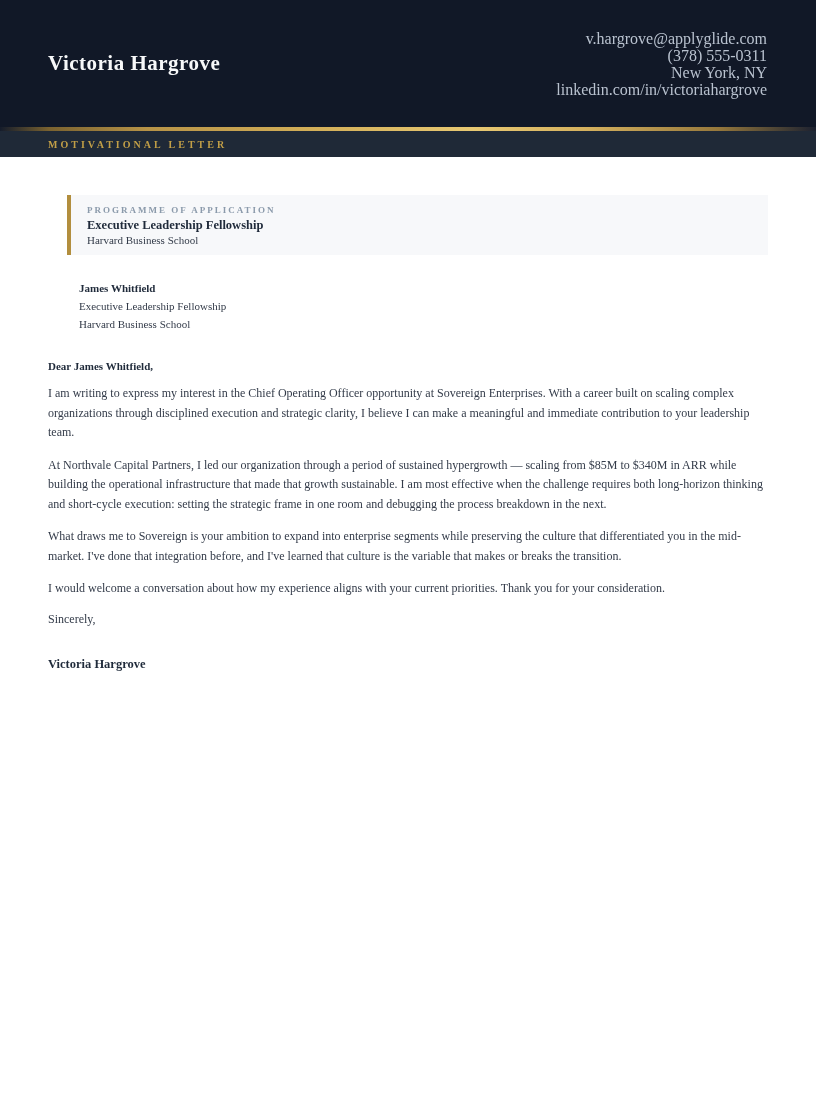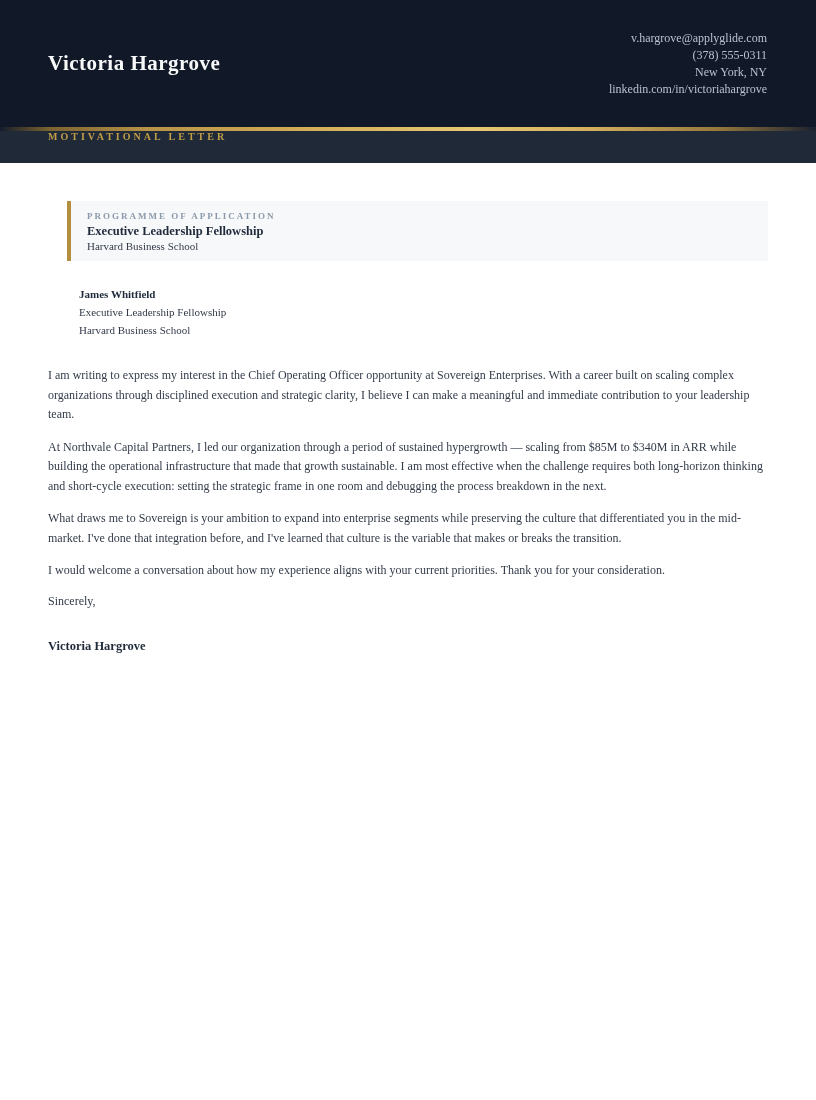--- a/index.html
+++ b/index.html
@@ -23,38 +23,38 @@
   }
   .applicant-name {
     color: #f7f8f9;
     font-size: 21px;
     font-weight: bold;
     letter-spacing: 0.5px;
   }
   .contact-info {
     text-align: right;
     color: #b9c2cf;
-    font-size: 12px;
+    font-size: 16px;
     line-height: 17px;
   }
 
   
   .gold-divider {
     height: 4px;
     background: linear-gradient(90deg,
       #151c2b 0%, #7a6230 6%, #b79347 18%, #d2ae58 38%,
       #e7c873 58%, #d4b05e 72%, #96783c 88%, #1c2130 100%);
   }
 
   
   .doc-bar {
     background: #1f2937;
-    height: 32px;
+    height: 26px;
     display: flex;
-    align-items: flex-start;
+    align-items: center;
     padding: 0 48px;
   }
   .doc-bar-label {
     color: #c29f47;
     font-size: 10px;
     font-weight: bold;
     letter-spacing: 3px;
   }
 
   
@@ -154,20 +154,21 @@
     <div class="programme-title">Executive Leadership Fellowship</div>
     <div class="programme-org">Harvard Business School</div>
   </section>
 
   <section class="recipient-block">
     <div class="recipient-name">James Whitfield</div>
     <div>Executive Leadership Fellowship</div>
     <div>Harvard Business School</div>
   </section>
 
+  <p class="salutation">Dear James Whitfield,</p>
 
   <p class="paragraph">I am writing to express my interest in the Chief Operating Officer opportunity at Sovereign Enterprises. With a career built on scaling complex organizations through disciplined execution and strategic clarity, I believe I can make a meaningful and immediate contribution to your leadership team.</p>
   <p class="paragraph">At Northvale Capital Partners, I led our organization through a period of sustained hypergrowth — scaling from $85M to $340M in ARR while building the operational infrastructure that made that growth sustainable. I am most effective when the challenge requires both long-horizon thinking and short-cycle execution: setting the strategic frame in one room and debugging the process breakdown in the next.</p>
   <p class="paragraph">What draws me to Sovereign is your ambition to expand into enterprise segments while preserving the culture that differentiated you in the mid-market. I've done that integration before, and I've learned that culture is the variable that makes or breaks the transition.</p>
   <p class="paragraph">I would welcome a conversation about how my experience aligns with your current priorities. Thank you for your consideration.</p>
 
   <p class="closing">Sincerely,</p>
   <p class="signature-name">Victoria Hargrove</p>
 </main>
 

